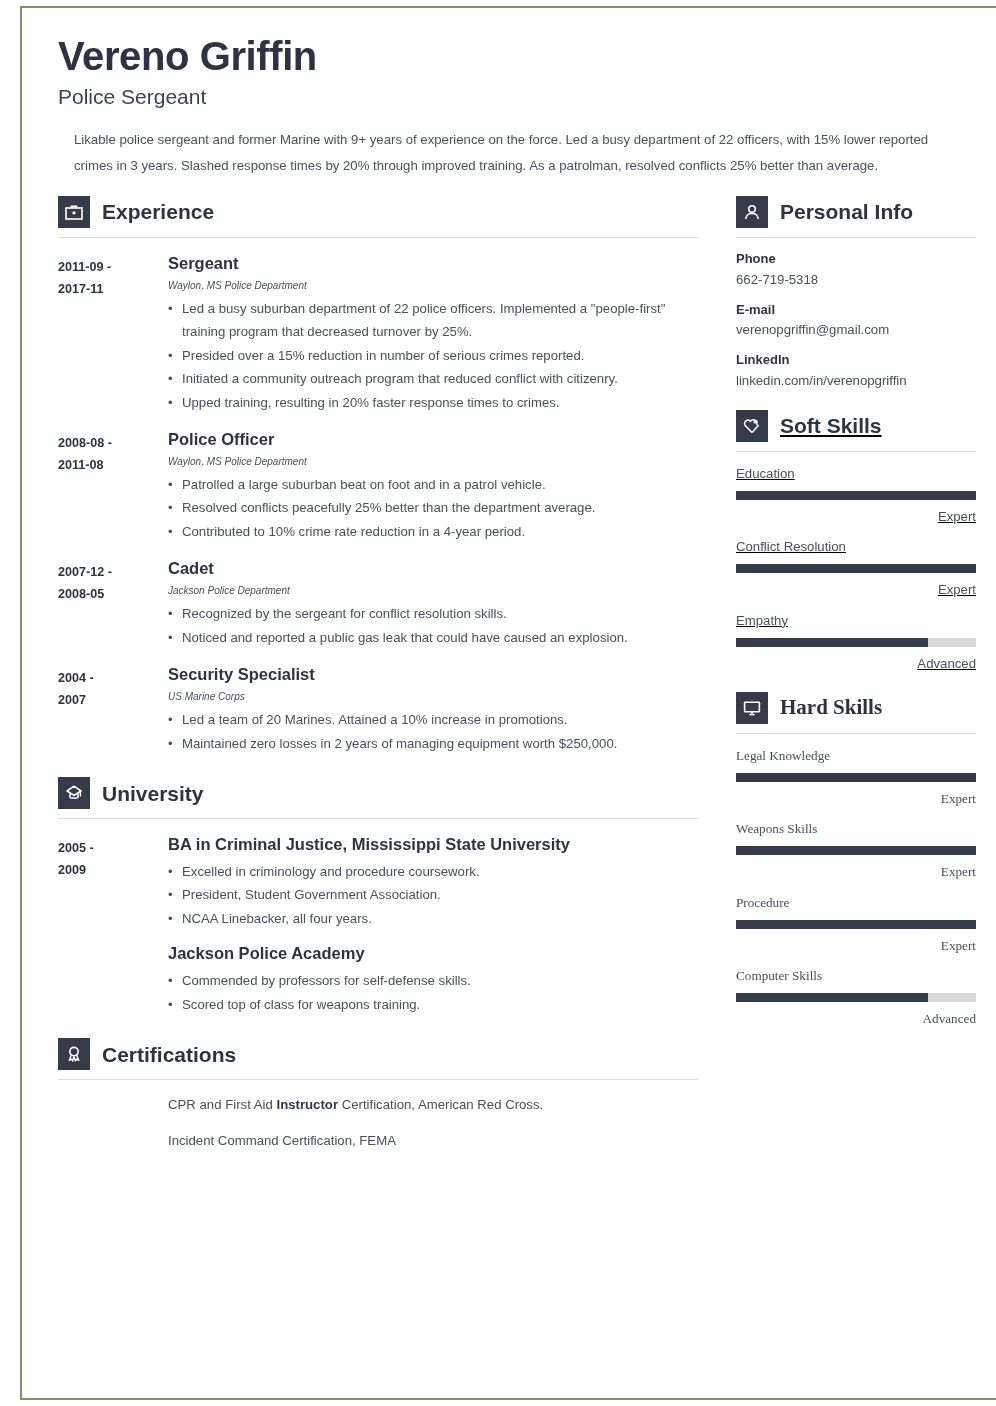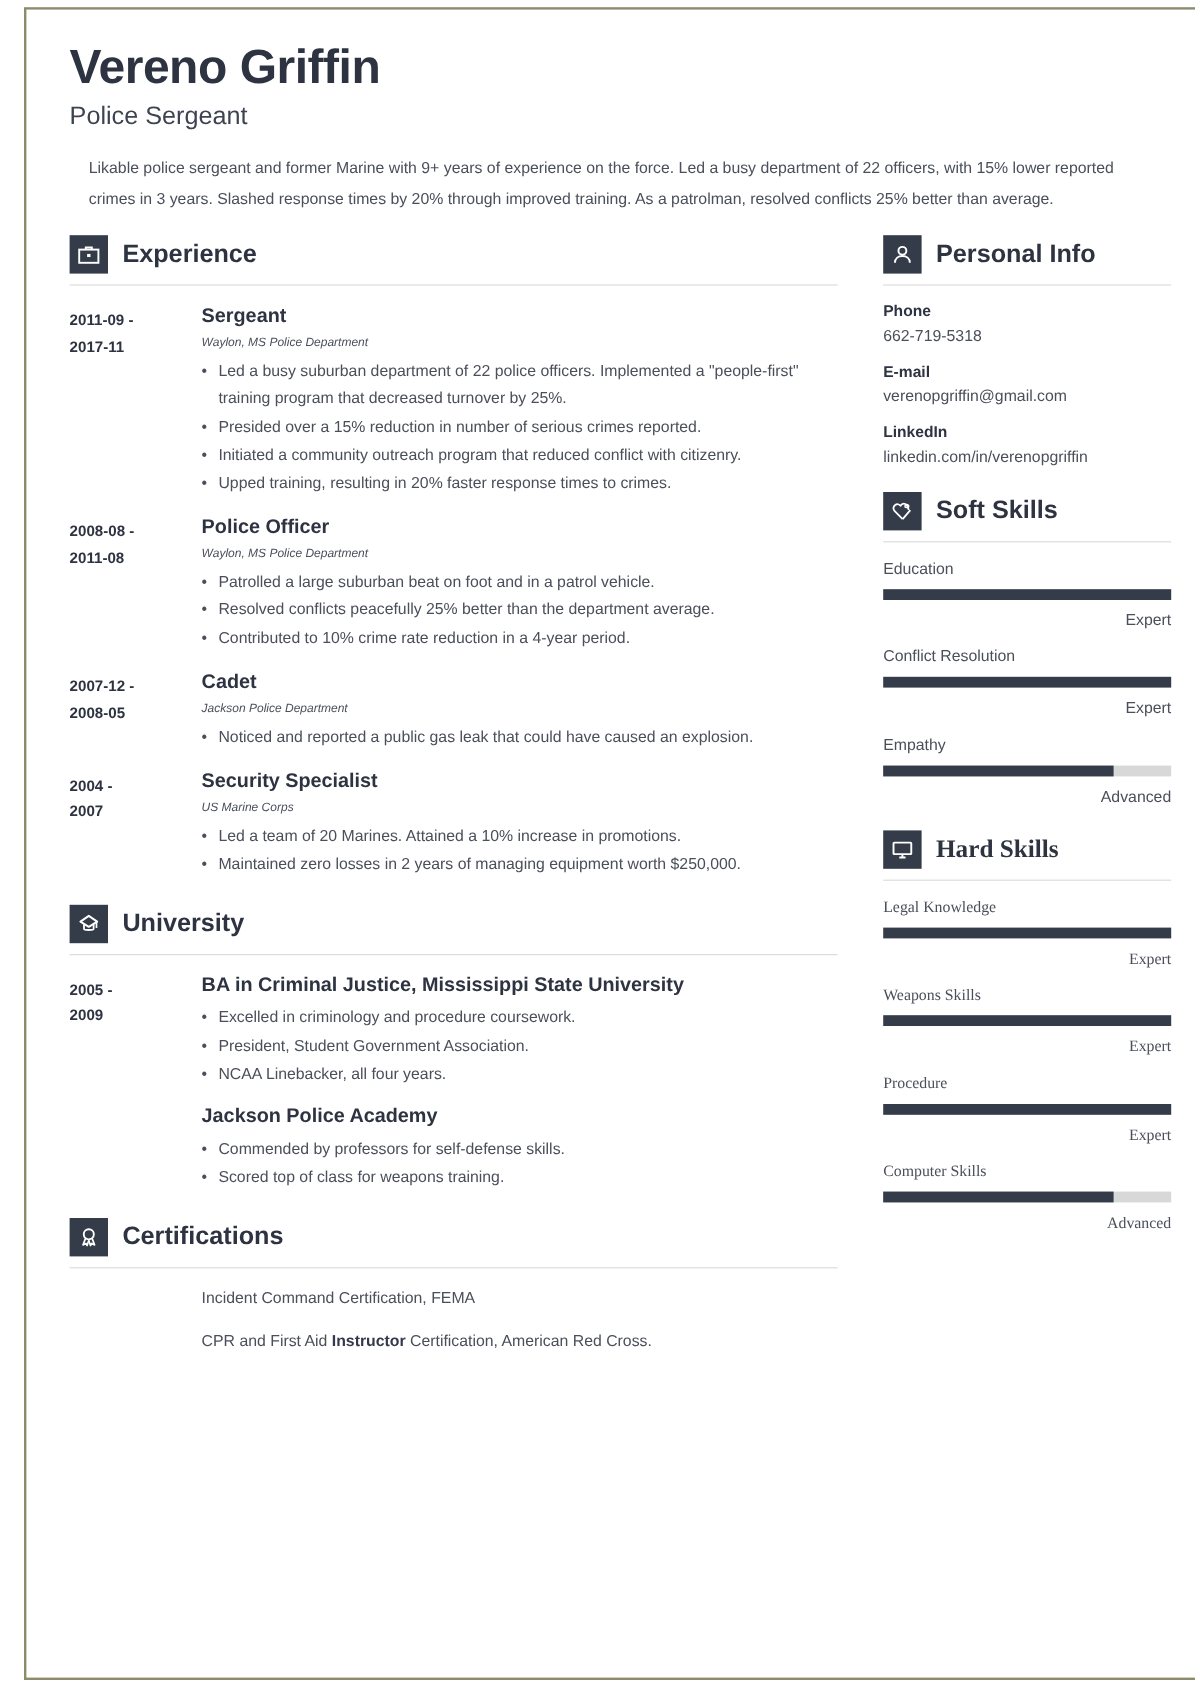--- a/index.html
+++ b/index.html
@@ -252,20 +252,21 @@
               </div>
               <div class="entry">
                 <div class="entry-dates">
                   <div>2007-12 -</div>
                   <div>2008-05</div>
                 </div>
                 <div class="entry-body">
                   <div class="entry-role">Cadet</div>
                   <div class="entry-org">Jackson Police Department</div>
                   <ul class="bullets">
+                    <li>Recognized by the sergeant for conflict resolution skills.</li>
                     <li>Noticed and reported a public gas leak that could have caused an explosion.</li>
                   </ul>
                 </div>
               </div>
               <div class="entry">
                 <div class="entry-dates">
                   <div>2004 -</div>
                   <div>2007</div>
                 </div>
                 <div class="entry-body">
@@ -328,22 +329,22 @@
               <circle cx="10" cy="7.6" r="4.2" fill="none" stroke="#ffffff" stroke-width="1.6"></circle>
               <path d="M7.2 11.2 L5.2 16.4 L7.6 15.2 L8.6 17 L10 12.6" fill="none" stroke="#ffffff" stroke-width="1.4" stroke-linejoin="round"></path>
               <path d="M12.8 11.2 L14.8 16.4 L12.4 15.2 L11.4 17 L10 12.6" fill="none" stroke="#ffffff" stroke-width="1.4" stroke-linejoin="round"></path>
             </svg>
           </span>
           <span class="sec-title">Certifications</span>
         </div>
         <div class="sec-rule"></div>
 
         <div class="cert-list" id="cert-list">
+              <div class="cert-item">CPR and First Aid <b>Instructor</b> Certification, American Red Cross.</div>
               <div class="cert-item">Incident Command Certification, FEMA</div>
-              <div class="cert-item">CPR and First Aid <b>Instructor</b> Certification, American Red Cross.</div>
             </div>
       </div>
 
     </div>
 
     <div class="col-side">
 
       <div class="side-sec">
         <div class="sec-head">
           <span class="sec-icon">
@@ -358,21 +359,21 @@
         <div id="personal-info-fields">
               <div class="info-label">Phone</div>
               <div class="info-value">662-719-5318</div>
               <div class="info-label">E-mail</div>
               <div class="info-value">verenopgriffin@gmail.com</div>
               <div class="info-label">LinkedIn</div>
               <div class="info-value">linkedin.com/in/verenopgriffin</div>
             </div>
       </div>
 
-      <div class="side-sec" style="margin-top:20px;">
+      <div class="side-sec" style="margin-top:20px;text-decoration:underline;">
         <div class="sec-head">
           <span class="sec-icon">
             <svg width="20" height="20" viewBox="0 0 20 20">
               <path d="M10.2 16.6 L3.6 10 c-1.6-1.6-1.3-4 .4-5.2 1.5-1.1 3.4-.6 4.4.7 .6-1.1 1.5-1.8 2.8-1.8 .9 0 1.6.4 2 1 .5-.2 1.1-.1 1.5.3 .7.7 .5 1.7-.2 2.2 .5.5 .7 1.2 .5 1.9" fill="none" stroke="#ffffff" stroke-width="1.5" stroke-linejoin="round"></path>
               <path d="M16.6 9.1 L10.2 16.6" fill="none" stroke="#ffffff" stroke-width="1.5"></path>
               <circle cx="13.1" cy="5.9" r="1.0" fill="none" stroke="#ffffff" stroke-width="1.2"></circle>
             </svg>
           </span>
           <span class="sec-title">Soft Skills</span>
         </div>

